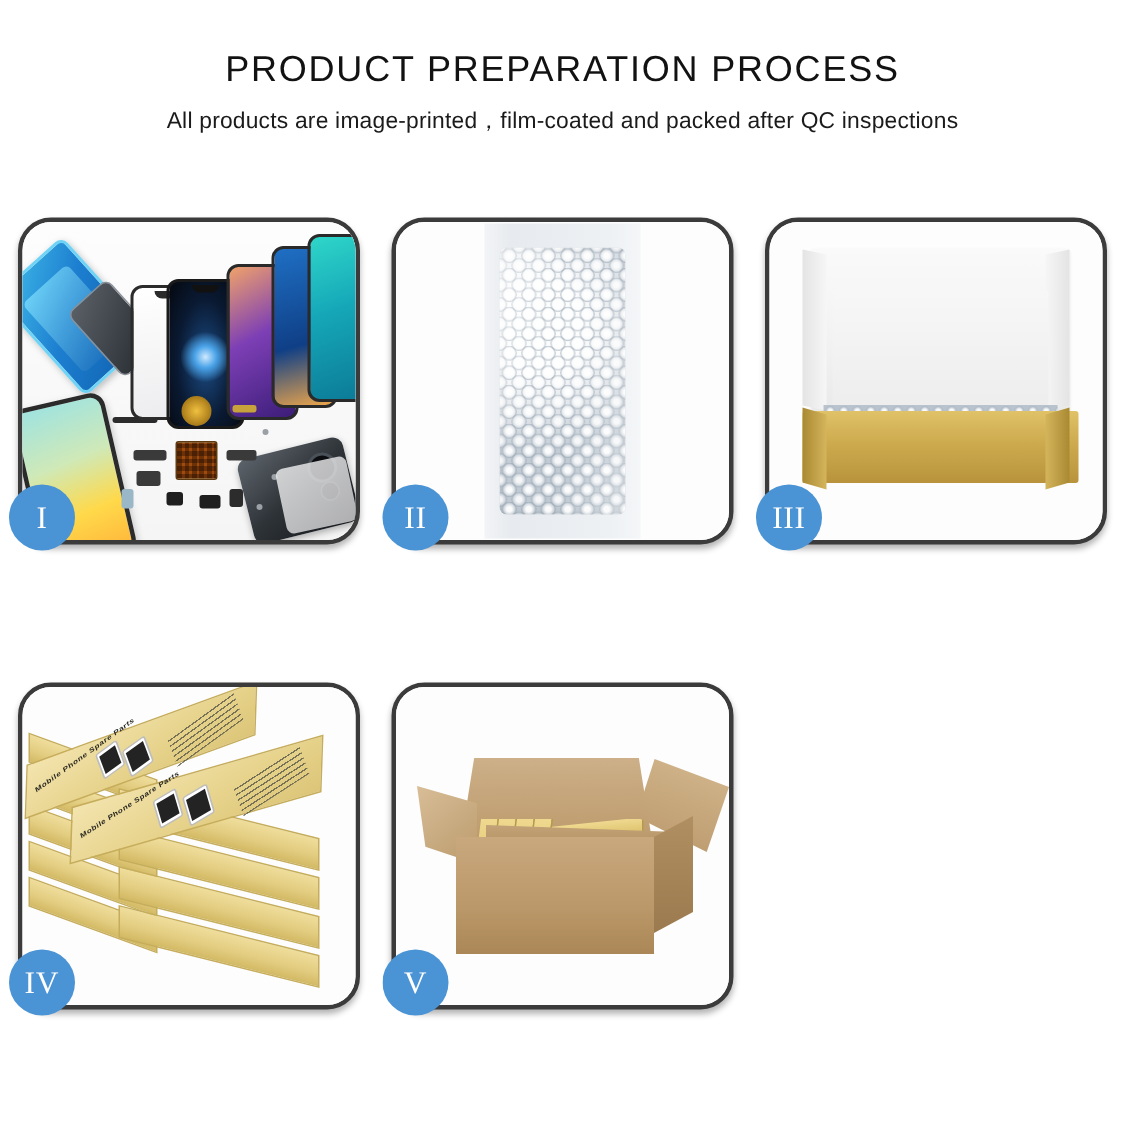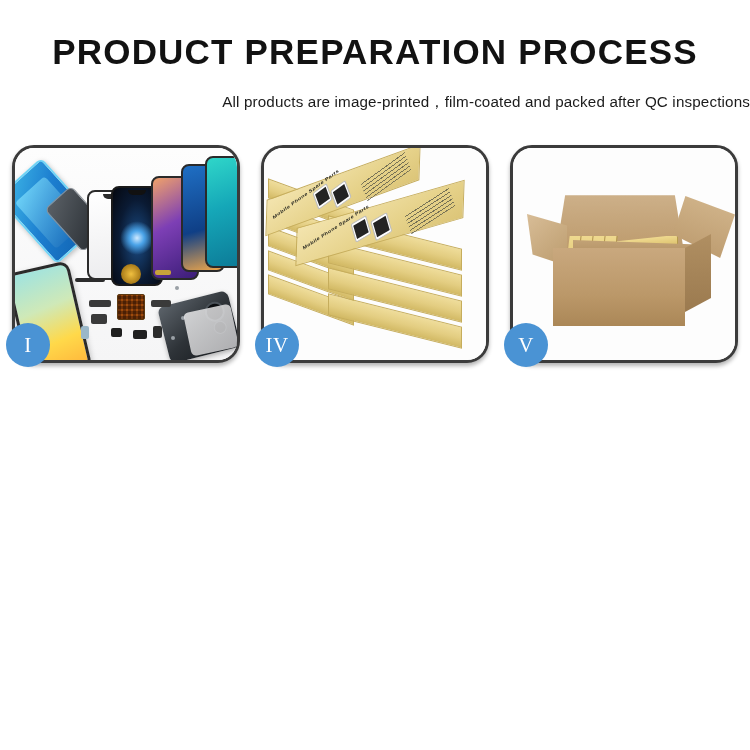--- a/index.html
+++ b/index.html
@@ -8,34 +8,33 @@
     background:#ffffff;
     font-family:"Liberation Sans", sans-serif;
     overflow:hidden;
     position:relative;
   }
   .page{position:relative;width:750px;height:750px;}
 
   
   .header{padding-top:34px;text-align:center;}
   .title{
-    font-size:35px;
-    font-weight:700;
+    font-size:24px;
+    font-weight:400;
     letter-spacing:1.2px;
     color:#121212;
     line-height:1.05;
     white-space:nowrap;
   }
   .subtitle{
-    margin-top:21px;
+    margin-top:11px;
     font-size:15.2px;
     color:#1b1b1b;
     letter-spacing:.15px;
     white-space:nowrap;
-    text-align:right;
   }
 
   
   .grid{
     position:absolute;
     left:12px; top:145px;
     width:726px;
     display:grid;
     grid-template-columns:repeat(3,228px);
     grid-template-rows:repeat(2,218px);
@@ -411,21 +410,45 @@
           <div class="pt screw" style="left:100px;top:30px;"></div>
           <div class="pt screw" style="left:106px;top:60px;"></div>
           <div class="pt screw" style="left:96px;top:80px;"></div>
         </div>
         <div class="tools"></div>
 
       </div>
       <div class="badge">I</div>
     </div>
 
-
+    <div class="panel">
+      <div class="panel-inner">
+        <div class="bubble-bg"></div>
+        <div class="bubble-pouch">
+          <div class="bubbles"></div>
+          <div class="bubbles b2"></div>
+          <div class="bubble-sheen"></div>
+        </div>
+      </div>
+      <div class="badge">II</div>
+    </div>
+
+    <div class="panel">
+      <div class="panel-inner">
+        <div class="lid"></div>
+        <div class="lid-flapL"></div>
+        <div class="lid-flapR"></div>
+        <div class="lid-inner"></div>
+        <div class="tray-fill"></div>
+        <div class="tray"></div>
+        <div class="tray-edgeL"></div>
+        <div class="tray-edgeR"></div>
+      </div>
+      <div class="badge">III</div>
+    </div>
 
     <div class="panel">
       <div class="panel-inner">
         <div class="stack">
 
           <div class="rbox" style="left:4px;top:46px;width:84px;height:18px;transform:skewY(20deg);"></div>
           <div class="rbox" style="left:4px;top:70px;width:84px;height:18px;transform:skewY(20deg);"></div>
           <div class="rbox" style="left:4px;top:94px;width:84px;height:18px;transform:skewY(20deg);"></div>
           <div class="rbox" style="left:4px;top:118px;width:84px;height:18px;transform:skewY(20deg);"></div>
           <div class="rbox" style="left:4px;top:142px;width:84px;height:18px;transform:skewY(20deg);"></div>

